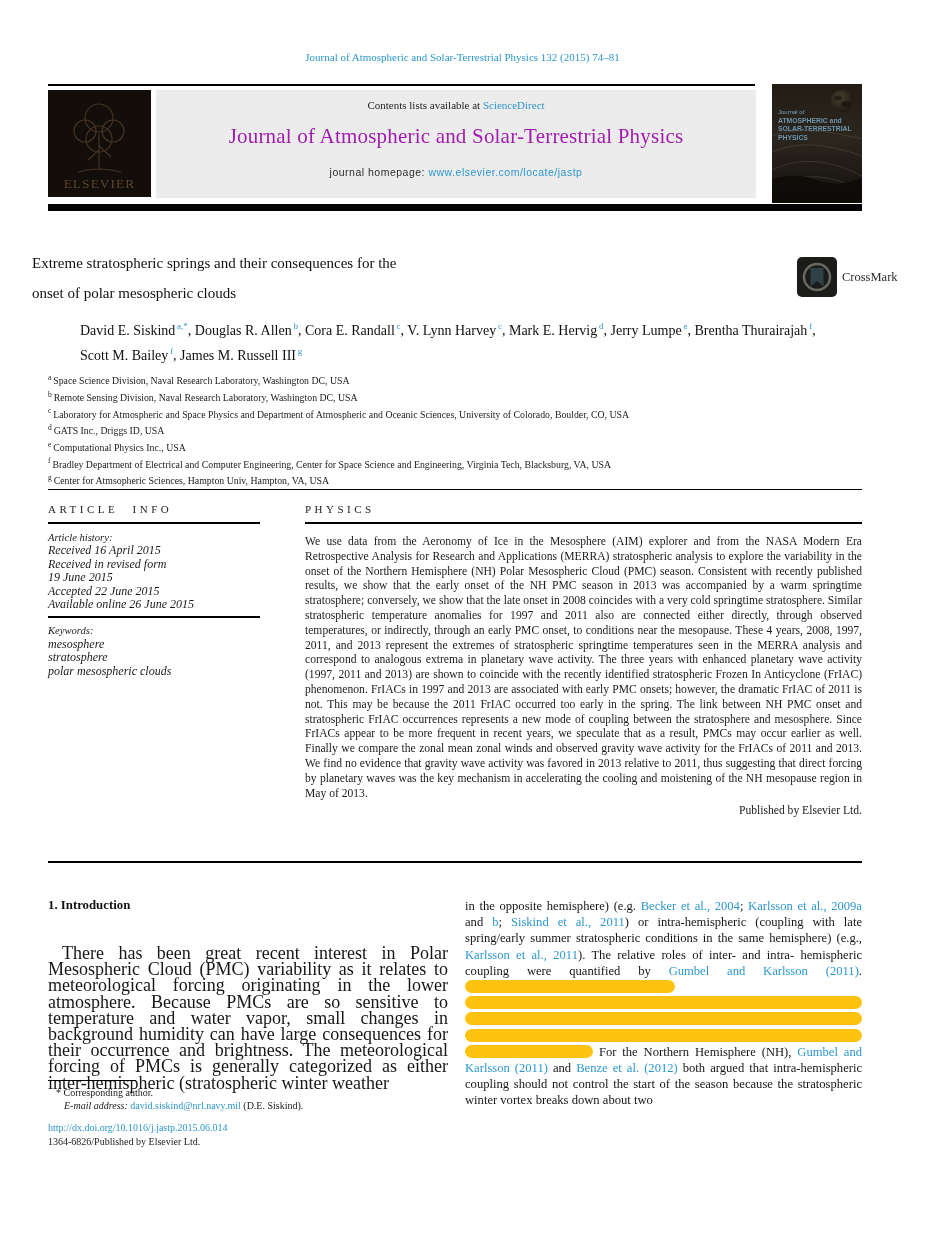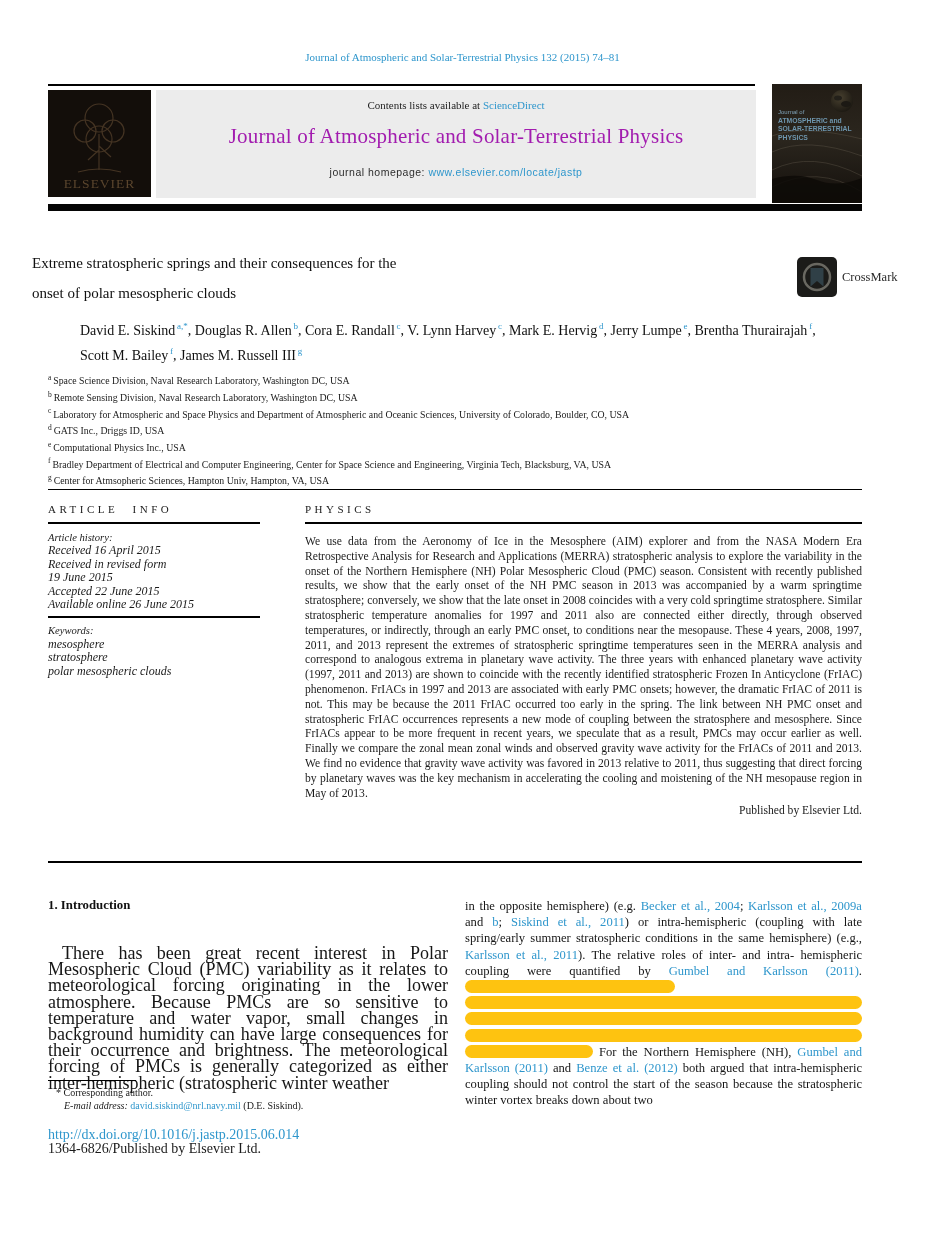--- a/index.html
+++ b/index.html
@@ -65,21 +65,21 @@
   .cite-link{color:var(--link);}
   .hl{display:inline-block;height:13px;border-radius:6.5px;background:var(--highlight);
       vertical-align:-2px;}
 
   
   .footnote{position:absolute;left:48px;top:1080px;width:400px;font-size:10px;line-height:13px;}
   .fn-rule{width:88px;height:1px;background:#000;margin-bottom:5px;}
   .fn-line1{text-indent:8px;}
   .fn-line2{text-indent:16px;}
   .fn-label{font-style:italic;}
-  .doi-block{position:absolute;left:48px;top:1121px;font-size:14px;line-height:14px;margin-top:7px;}
+  .doi-block{position:absolute;left:48px;top:1121px;font-size:10px;line-height:14px;}
 </style>
 </head>
 <body>
 
 <div class="page">
 
   <div class="citation">Journal of Atmospheric and Solar-Terrestrial Physics 132 (2015) 74–81</div>
 
   <div id="top-rule" class="rule"></div>
 

